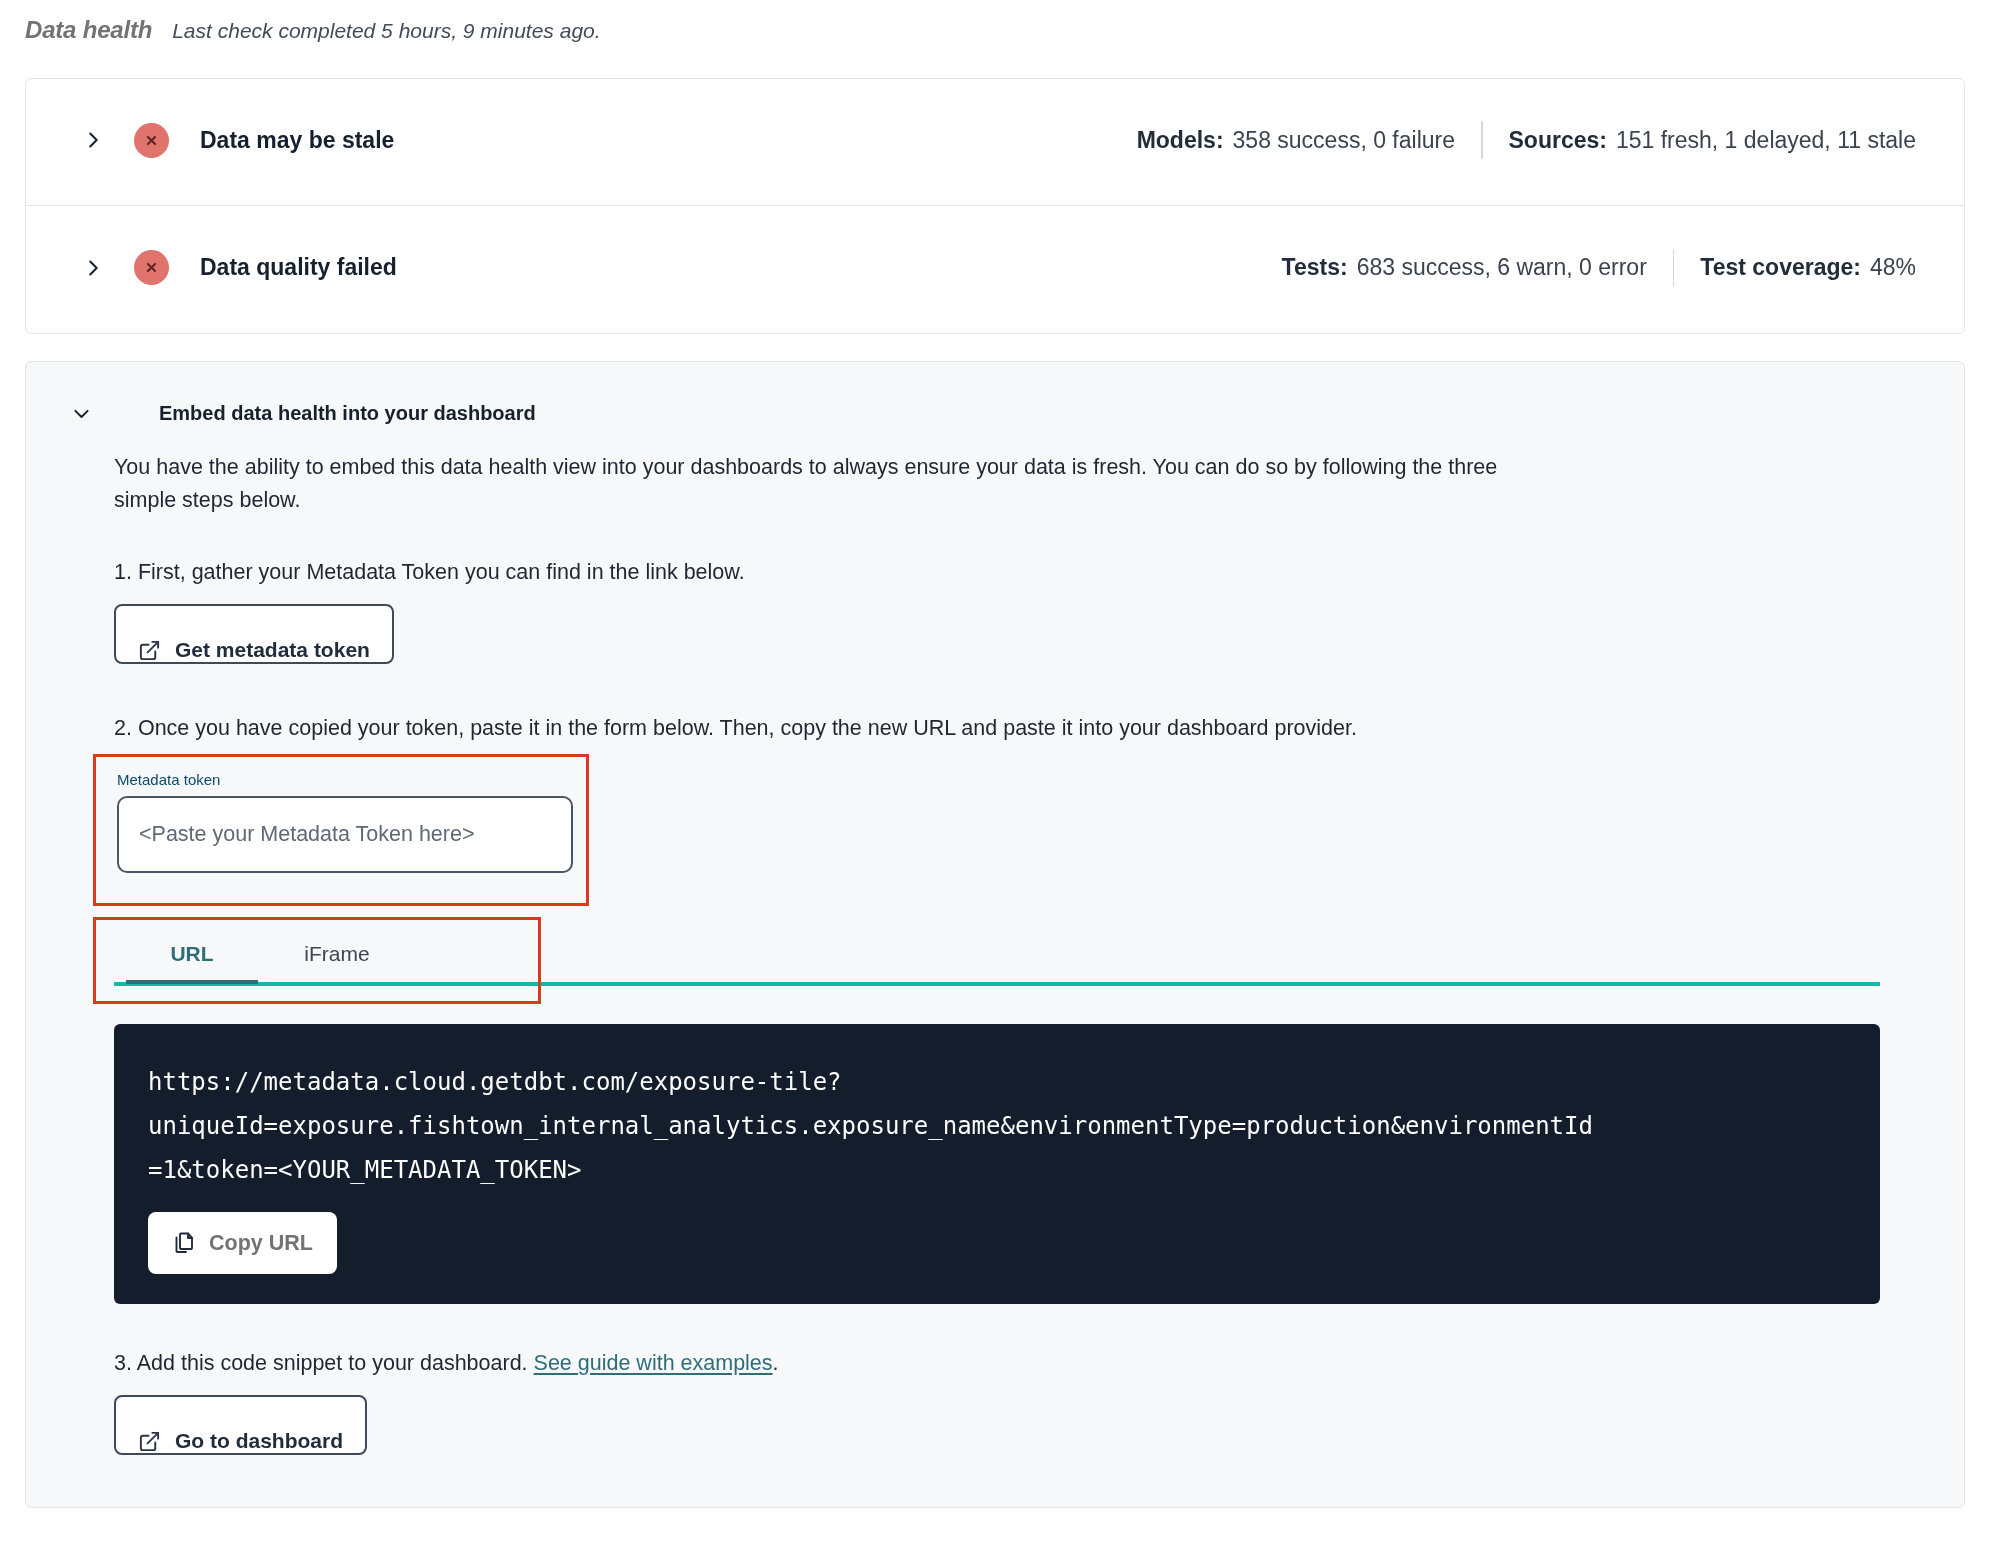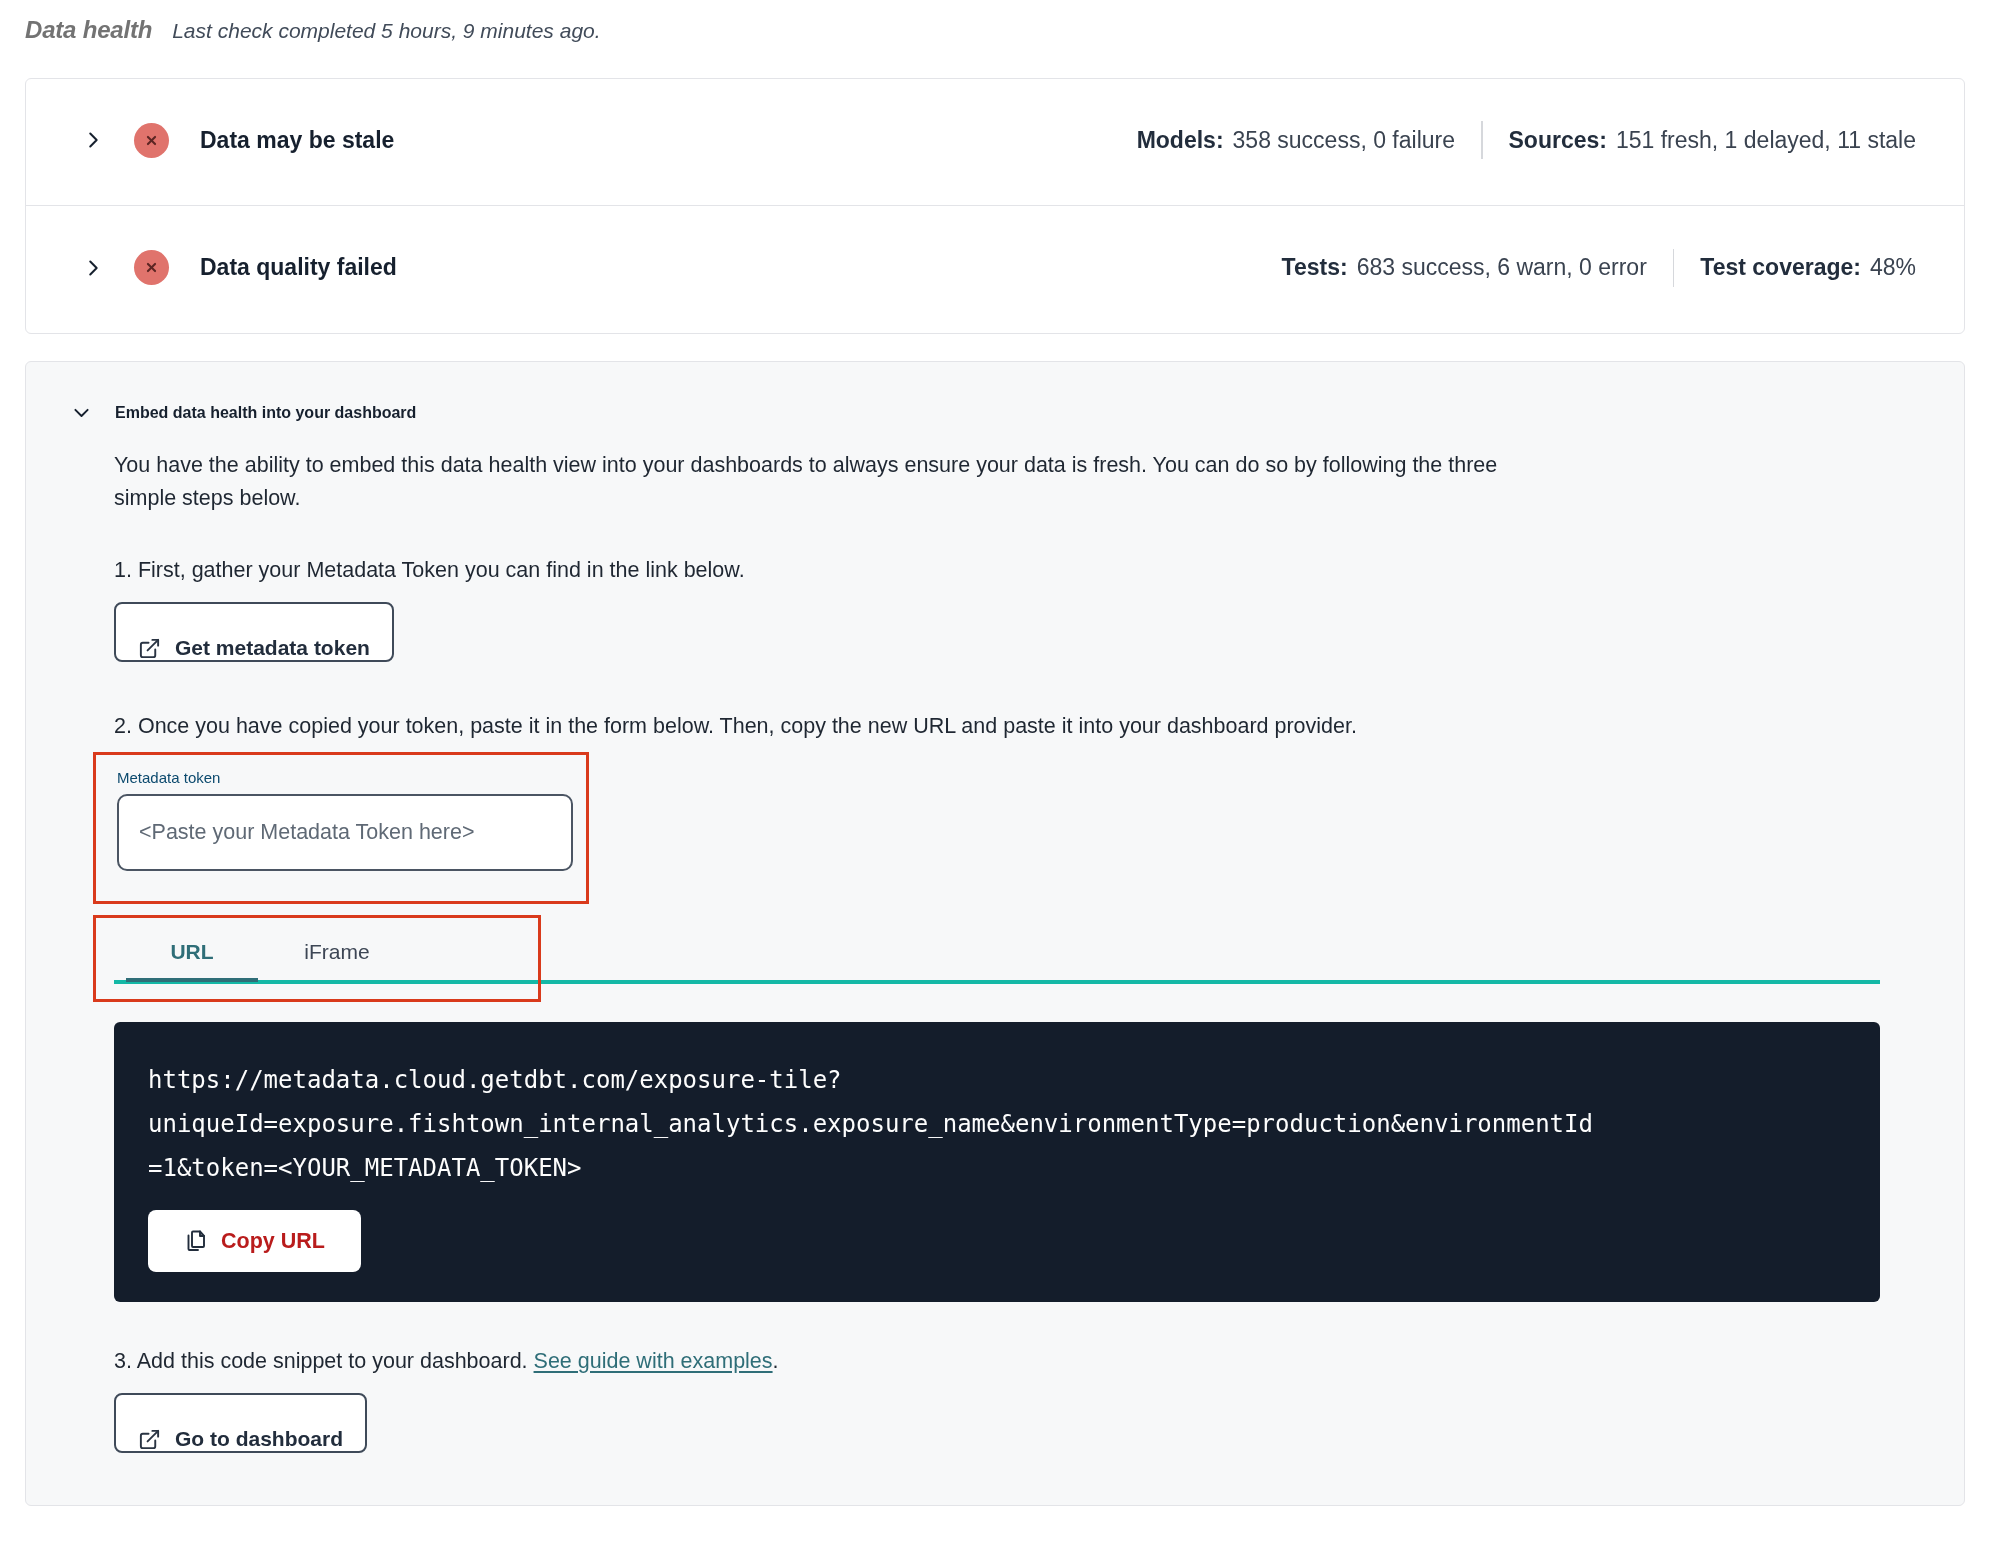--- a/index.html
+++ b/index.html
@@ -24,21 +24,21 @@
   .err-badge { width:35px; height:35px; border-radius:50%; background:#e0736c; display:flex; align-items:center; justify-content:center; margin-left:30px; flex:none; }
   .status-title { font-size:23px; font-weight:700; color:#16202e; margin-left:31px; white-space:nowrap; }
   .stats { margin-left:auto; display:flex; align-items:center; font-size:23px; color:#3a4350; white-space:nowrap; }
   .stat b { font-weight:700; color:#222d3c; margin-right:9px; }
   .vdiv { width:1.5px; height:38px; background:#d6d8dc; margin:0 26px; }
 
   
   .embed-card { margin:27px 25px 0 25px; background:#f7f8f9; border:1.5px solid #e3e4e8; border-radius:6px; padding:40px 45px 50px 45px; }
   .embed-head { display:flex; align-items:center; gap:23px; }
   .embed-head .chev { width:21px; height:21px; }
-  .embed-title { font-size:16px; font-weight:700; color:#16202e; }
+  .embed-title { font-size:20px; font-weight:700; color:#16202e;margin-left:44px; }
   .embed-body { margin-left:43px; }
   .desc { margin:26px 0 0 0; font-size:21.5px; line-height:33px; color:#1f2732; max-width:1445px; }
   .step { margin:42px 0 0 0; font-size:21.5px; line-height:27px; color:#1f2732; }
   .step.s2 { margin-top:49px; }
   .step.s3 { margin-top:46px; }
 
   .btn {
     display:inline-flex; align-items:flex-end; gap:14px; margin-top:18px;
     height:60px; padding:0 22px; background:#fff; border:2px solid #3f4a59;
     border-radius:8px; font-size:21px; font-weight:700; color:#222d3c;
@@ -60,22 +60,22 @@
   .tabs-bar { display:flex; border-bottom:4px solid #14b8a6; padding-left:12px; }
   .tab { min-width:132px; text-align:center; padding:22px 0 14px 0; font-size:21px; color:#3d4655; margin-bottom:-2px; cursor:pointer; }
   .tab + .tab { margin-left:10px; min-width:138px; }
   .tab.active { color:#2f6e78; font-weight:700; border-bottom:4px solid #2f6e78; }
   .annot-tabs { position:absolute; left:-21px; top:-3px; width:448px; height:87px; border:3px solid #d93a1c; pointer-events:none; }
 
   
   .code-block { margin-top:38px; width:1766px; background:#141d2b; border-radius:6px; padding:36px 34px 30px 34px; }
   .code-line { font-family:"DejaVu Sans Mono","Liberation Mono",monospace; font-size:24px; line-height:44px; color:#fdfdfd; white-space:pre; }
   .copy-btn {
-    display:inline-flex; align-items:center; gap:13px; margin-top:20px; height:62px; padding:0 36px;
-    background:#fff; border:none; border-radius:8px; font-size:21.5px; font-weight:700; color:#b91c1c;
+    display:inline-flex; align-items:center; gap:13px; margin-top:20px; height:62px; padding:0 24px;
+    background:#fff; border:none; border-radius:8px; font-size:21.5px; font-weight:700; color:#737373;
     font-family:inherit; cursor:pointer;
   }
   .guide-link { color:#2f6e78; text-decoration:underline; text-underline-offset:3px; cursor:pointer; }
 </style>
 </head>
 <body>
 
 <div class="page-header">
   <span class="page-title">Data health</span>
   <span class="last-check">Last check completed 5 hours, 9 minutes ago.</span>

